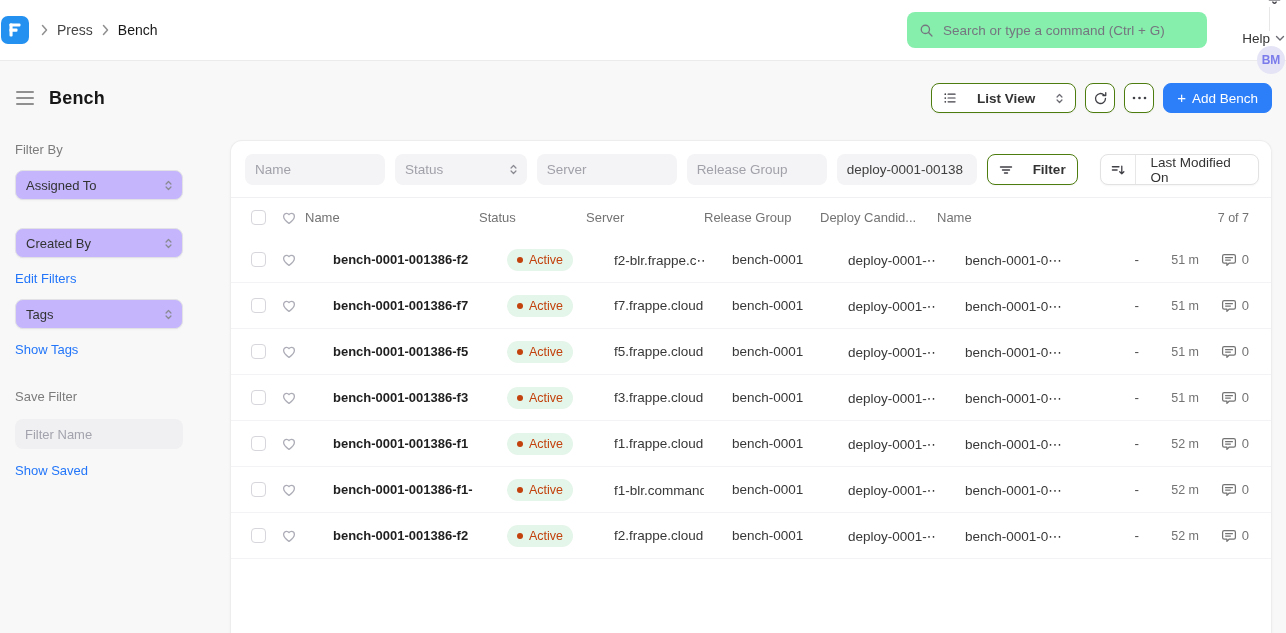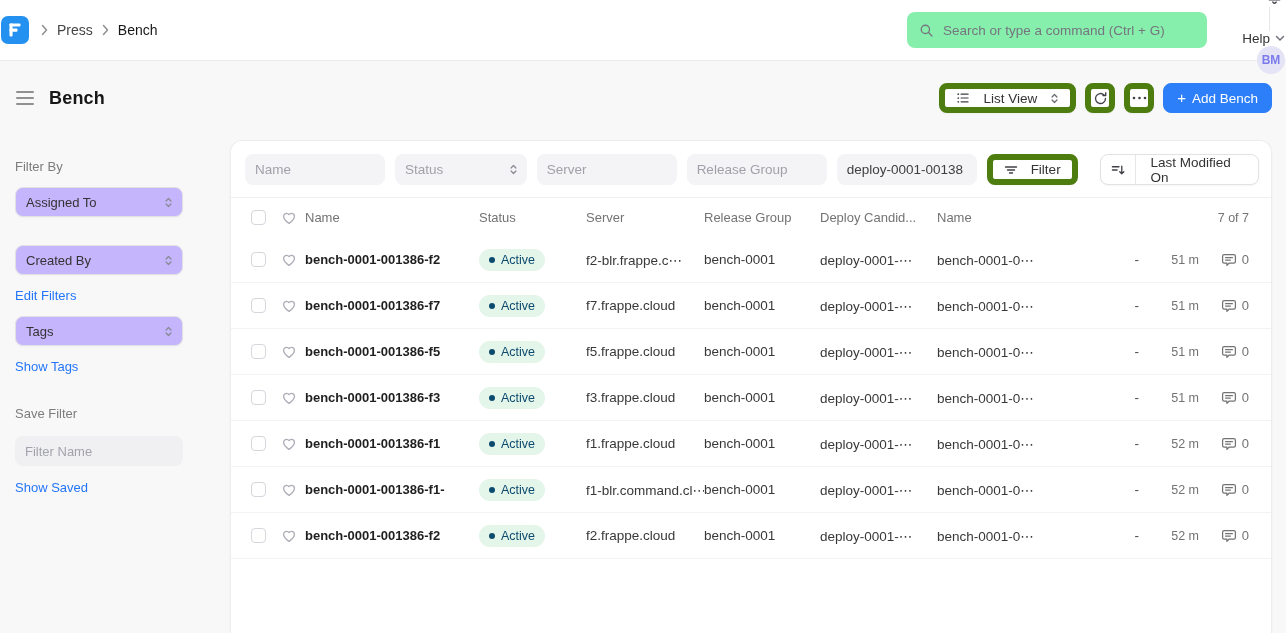--- a/index.html
+++ b/index.html
@@ -49,35 +49,36 @@
   
   .page-header {
     position:absolute; left:16px; right:14px; top:82px; height:32px;
     display:flex; align-items:center;
   }
   .burger { display:flex; flex-direction:column; gap:4px; margin-right:15px; cursor:pointer; padding:2px 0; }
   .burger i { display:block; width:18px; height:2px; border-radius:2px; background:#909090; }
   .page-title { font-size:18px; font-weight:700; color:#171717; letter-spacing:.2px; }
   .header-actions { margin-left:auto; display:flex; align-items:center; gap:9px; }
   .btn {
-    height:30px; background:#fff; border:6px solid #4d7c0f; border-radius:8px;
-    display:inline-flex; align-items:center; gap:13px; padding:0 11px;
+    height:30px; background:#fff; border:1px solid #4d7c0f; border-radius:8px;
+    display:inline-flex; align-items:center; gap:20px; padding:0 11px;
     font-size:13.5px; color:#333; cursor:pointer;
     box-shadow:0 1px 2px rgba(0,0,0,.04);
+    font-weight:bold;
   }
   .btn.icon-only { width:30px; padding:0; justify-content:center; }
   .btn-primary {
     height:30px; background:#2d7ff9; border:1px solid #2d7ff9; border-radius:8px;
     color:#fff; display:inline-flex; align-items:center; gap:6px; padding:0 13px;
     font-size:13.5px; cursor:pointer;
   }
   .btn-primary .plus { font-size:15px; line-height:1; margin-top:-1px; }
 
   
-  .sidebar { position:absolute; left:15px; top:159px; width:168px; }
+  .sidebar { position:absolute; left:15px; top:142px; width:168px; }
   .side-label { font-size:13px; color:#7c7c7c; }
   .select {
     margin-top:13px; height:30px; background:#c4b5fd; border:1px solid #e1e1e6;
     border-radius:8px; display:flex; align-items:center; justify-content:space-between;
     padding:0 9px 0 10px; font-size:13px; color:#333; cursor:pointer;
     box-shadow:0 1px 2px rgba(0,0,0,.03);
   }
   .select + .select { margin-top:28px;align-items:center; }
   .side-link { margin-top:13px; font-size:13px; color:#2376f9; cursor:pointer; width:max-content; }
   .mt-big { margin-top:32px; }
@@ -121,30 +122,30 @@
 
   
   .grid-cols {
     display:grid;
     grid-template-columns:30px 24px 174px 107px 118px 116px 117px minmax(0,1fr) 36px 54px 50px;
     padding:0 22px 0 20px; align-items:center;
   }
   .thead { height:39px; color:#737373; font-size:13px; }
   .thead .count { grid-column:9 / 12; text-align:right; font-size:12.5px; }
   .tbody .row { height:46px; border-bottom:1px solid #f3f3f5; cursor:pointer; }
-  .cell { overflow:hidden; white-space:nowrap; font-size:13.5px; color:#383838; }
+  .cell { overflow:hidden; white-space:nowrap; font-size:13.5px; color:#383838;margin-left:28px; }
   .cell.strong { font-weight:700; font-size:13px; color:#1f1f1f; }
   .checkbox {
     width:15px; height:15px; border:1.5px solid #d6d6dc; border-radius:4px;
     background:#fff; cursor:pointer;
   }
   .heart { color:#adadB8; cursor:pointer; display:flex; }
   .badge {
     display:inline-flex; align-items:center; gap:6px; height:22px; padding:0 10px;
-    background:#e4f5e9; border-radius:11px; color:#0c4a6e; font-size:12.5px;
+    background:#e4f5e9; border-radius:11px; color:#c2410c; font-size:12.5px;
     width:max-content;
   }
   .badge .s-dot { width:6px; height:6px; border-radius:50%; background:currentColor; }
   .dash-cell { text-align:right; color:#4a4a4a; font-size:13.5px; padding-right:6px; }
   .time-cell { text-align:right; color:#737373; font-size:12.5px; }
   .comments { display:flex; align-items:center; justify-content:flex-end; gap:5px; color:#737373; cursor:pointer; }
   .comments .cnt { font-size:13px; }
 </style>
 </head>
 <body>

